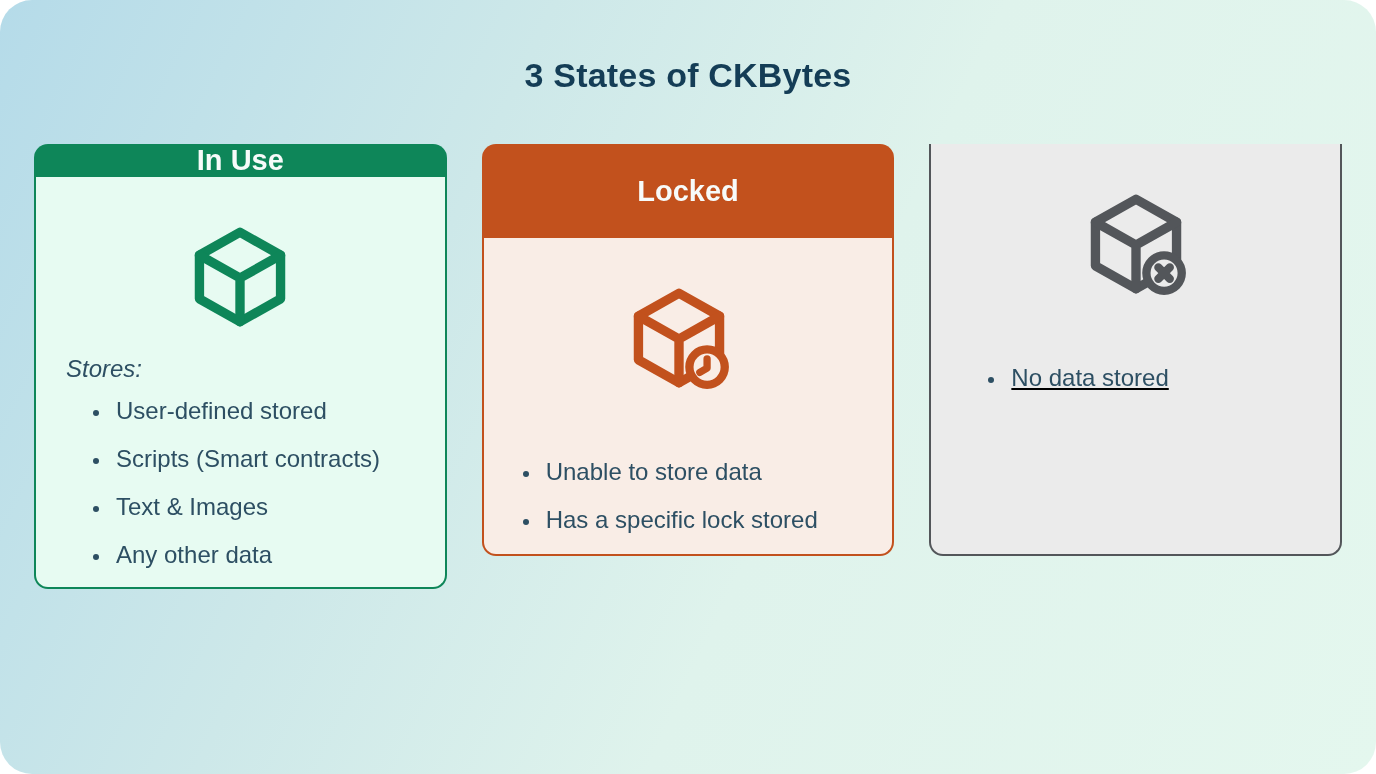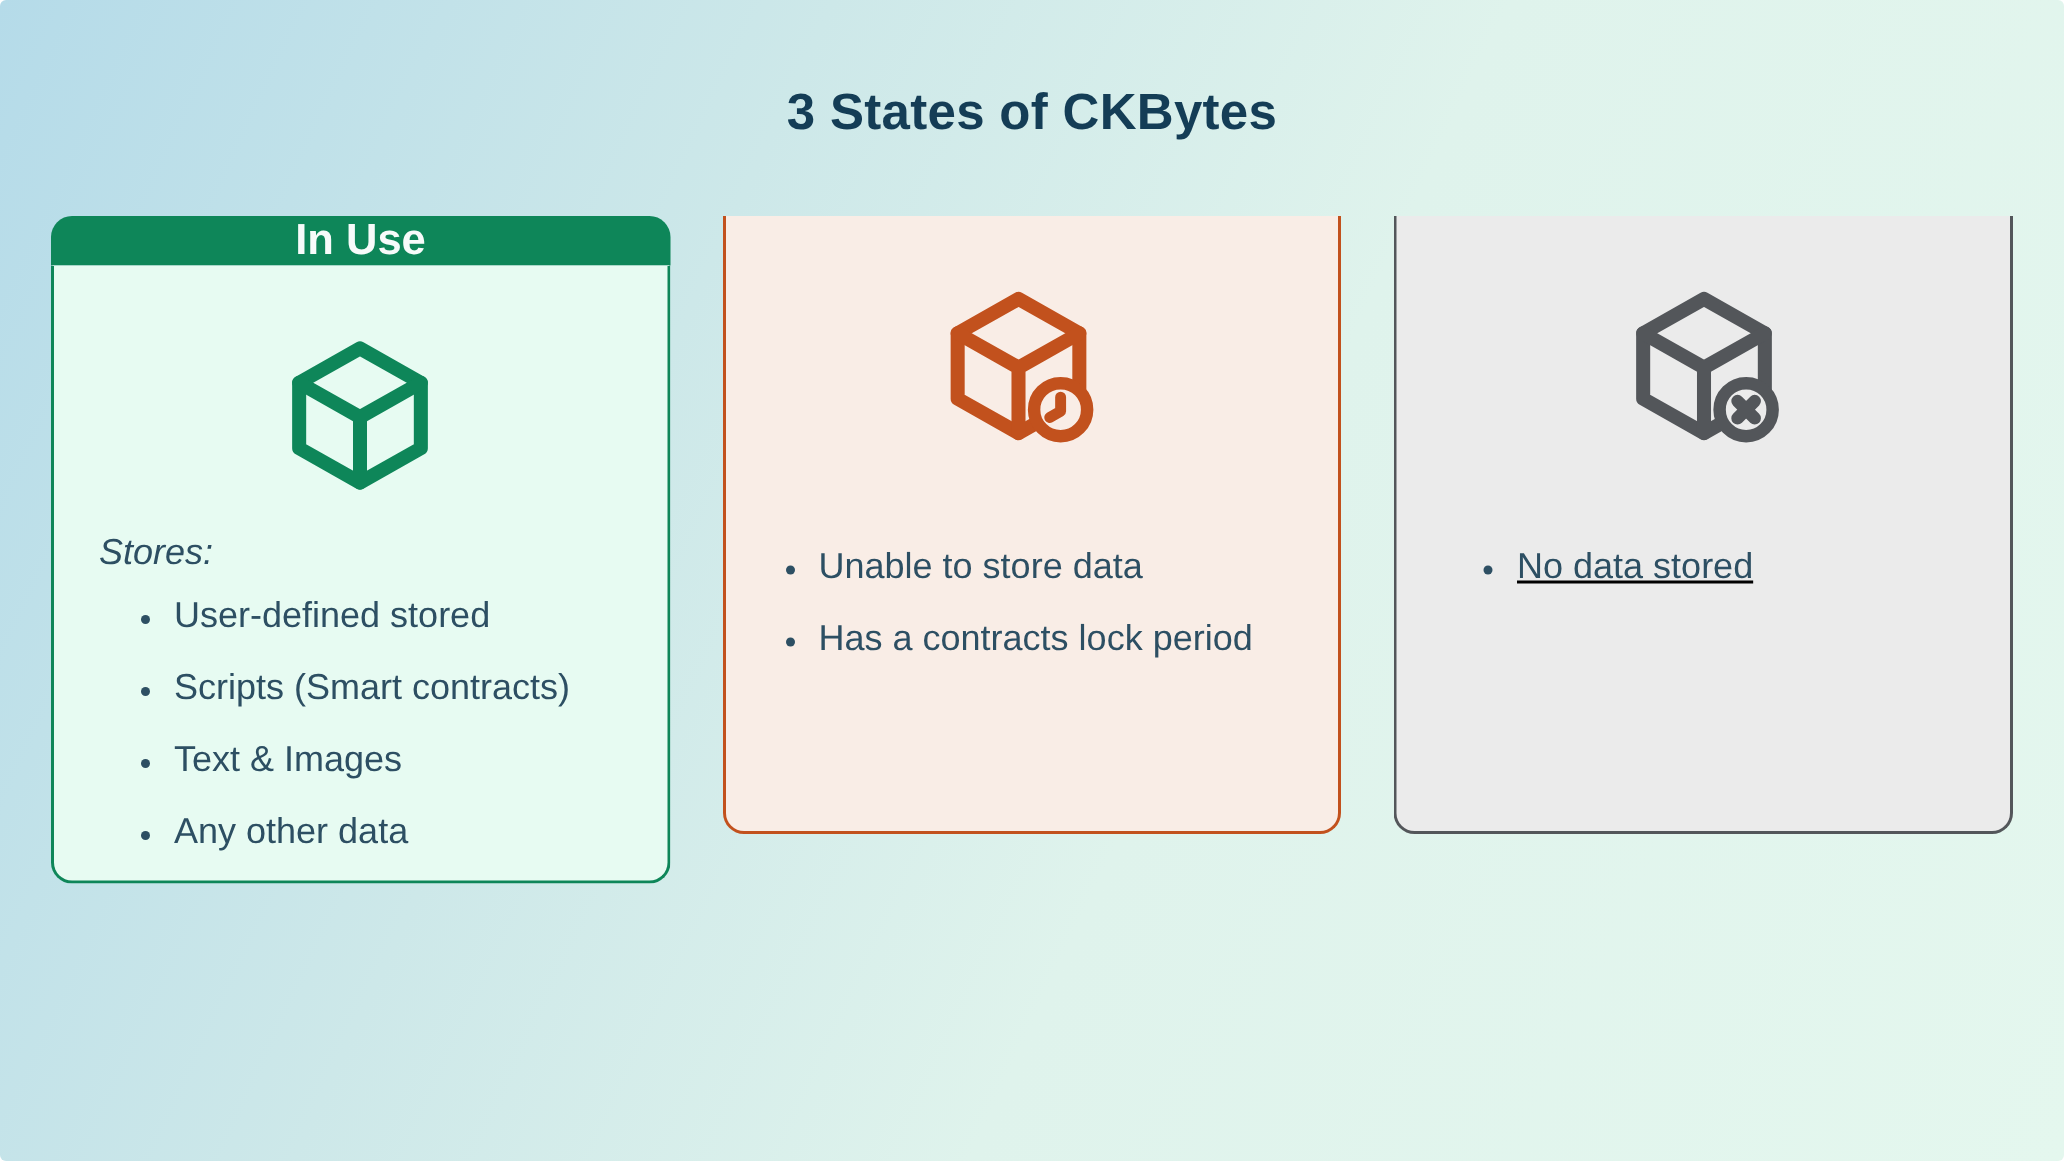--- a/index.html
+++ b/index.html
@@ -4,21 +4,21 @@
 <style>
   * { box-sizing: border-box; margin: 0; padding: 0; }
   body {
     background: #ffffff;
     font-family: "Liberation Sans", "DejaVu Sans", sans-serif;
     width: 1376px; height: 774px;
   }
   .canvas {
     position: relative;
     width: 1376px; height: 774px;
-    border-radius: 4px;
+    border-radius: 32px;
     background: linear-gradient(115deg, #b5dbe9 0%, #cde8e9 32%, #dff3ec 58%, #e4f7ee 100%);
     overflow: hidden;
   }
   .page-title {
     position: absolute;
     top: 56px; left: 0; right: 0;
     text-align: center;
     font-size: 34px;
     font-weight: 700;
     color: #143d56;
@@ -112,32 +112,35 @@
         <ul class="bullets">
           <li>User-defined stored</li>
           <li>Scripts (Smart contracts)</li>
           <li>Text &amp; Images</li>
           <li>Any other data</li>
         </ul>
       </div>
     </div>
 
     <div class="card orange">
+      <div class="card-header">
+        <span>Locked</span>
+      </div>
       <div class="card-body">
         <div class="icon-wrap">
           <svg width="104" height="104" viewBox="0 0 100 100" fill="none" stroke="#c2511d" stroke-width="9" stroke-linejoin="round" stroke-linecap="round">
             <polygon points="50,7 89,29 89,71 50,93 11,71 11,29"></polygon>
             <path d="M11,29 L50,51 L89,29 M50,51 L50,93"></path>
             <circle cx="77" cy="78" r="17" fill="#f9ede6" stroke-width="8"></circle>
             <path d="M77,70 L77,79 L70,83" stroke-width="7" fill="none"></path>
           </svg>
         </div>
         <ul class="bullets standalone">
           <li>Unable to store data</li>
-          <li>Has a contracts lock period</li>
+          <li>Has a specific lock stored</li>
         </ul>
       </div>
     </div>
 
     <div class="card gray">
       <div class="card-body">
         <div class="icon-wrap">
           <svg width="104" height="104" viewBox="0 0 100 100" fill="none" stroke="#53565a" stroke-width="9" stroke-linejoin="round" stroke-linecap="round">
             <polygon points="50,7 89,29 89,71 50,93 11,71 11,29"></polygon>
             <path d="M11,29 L50,51 L89,29 M50,51 L50,93"></path>

